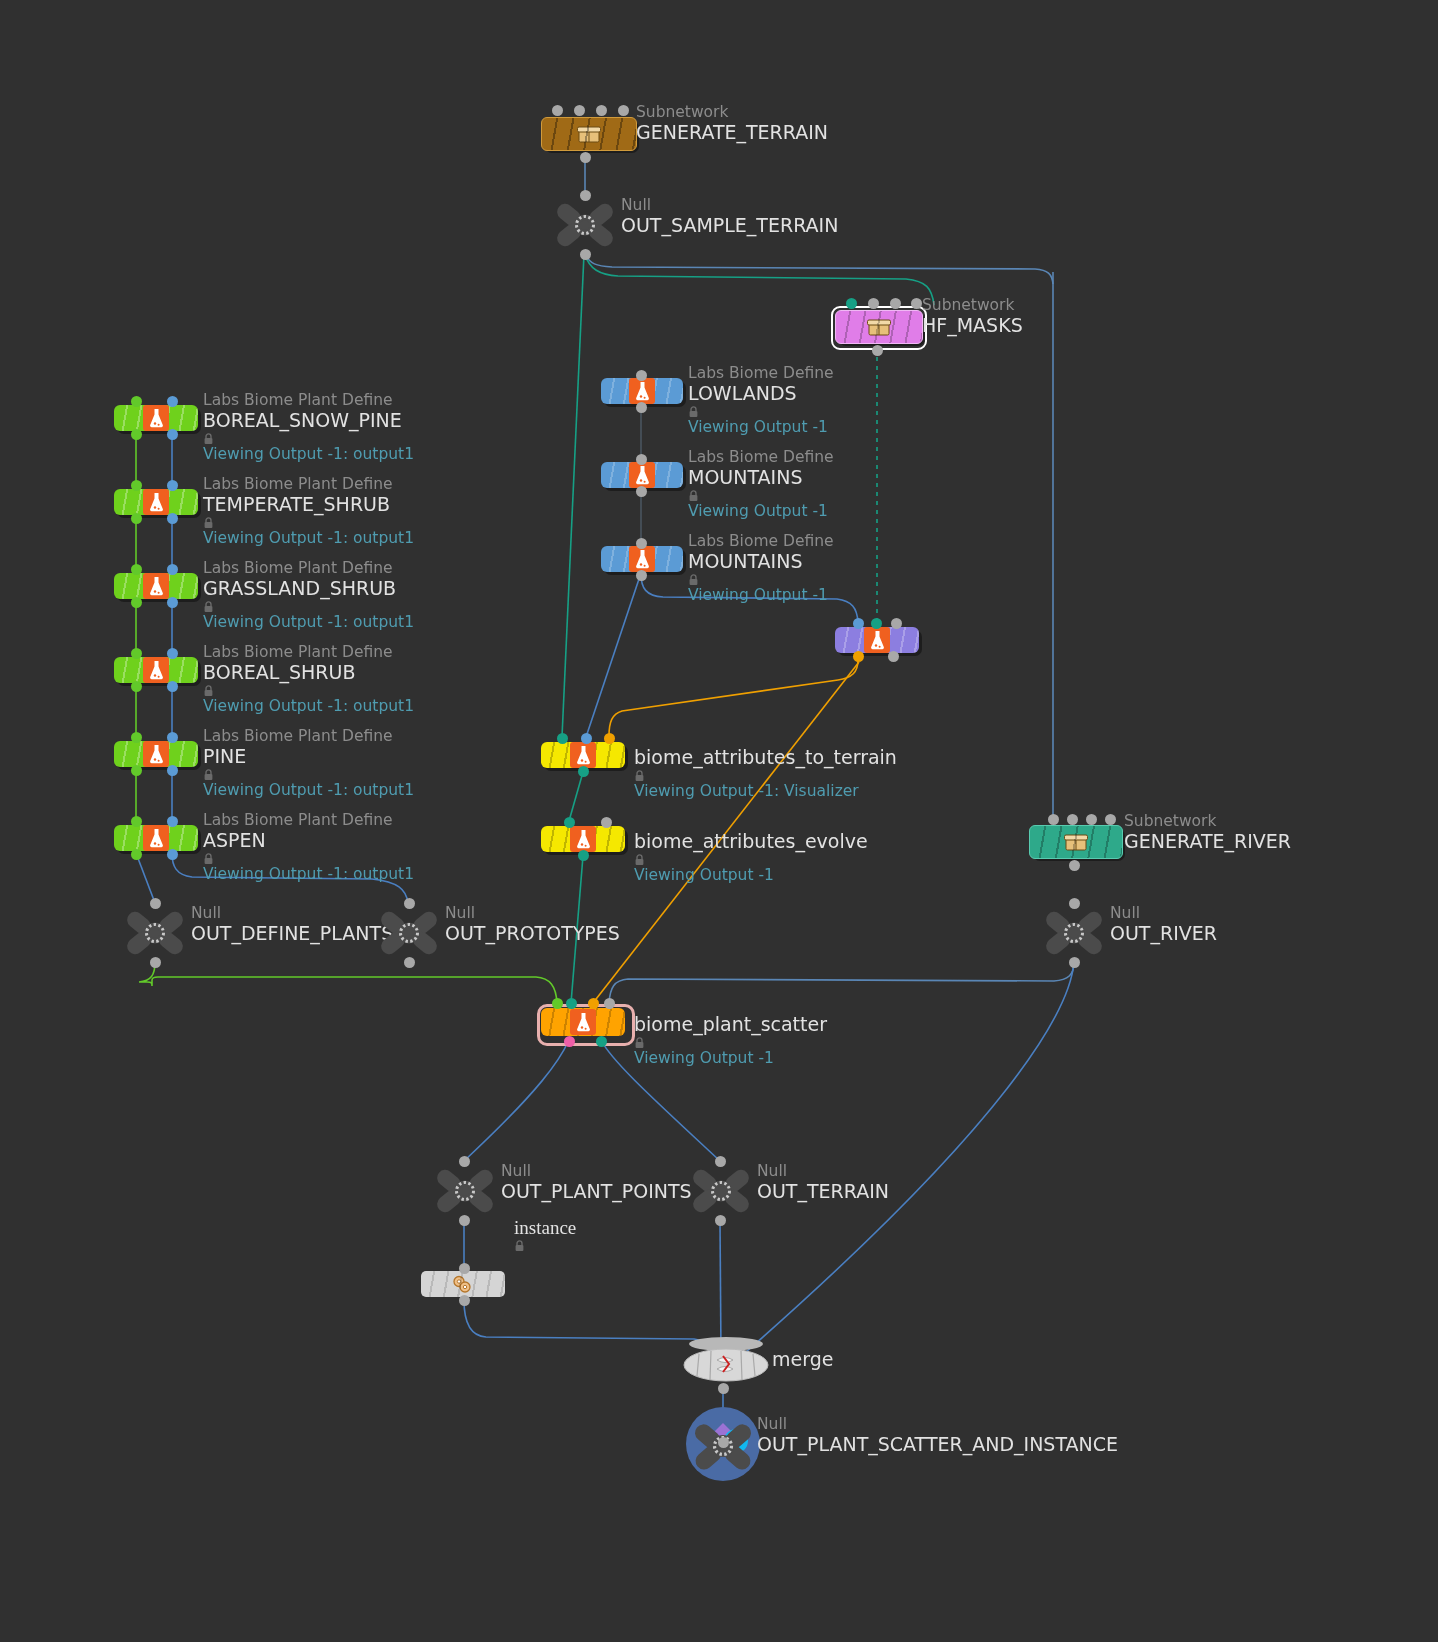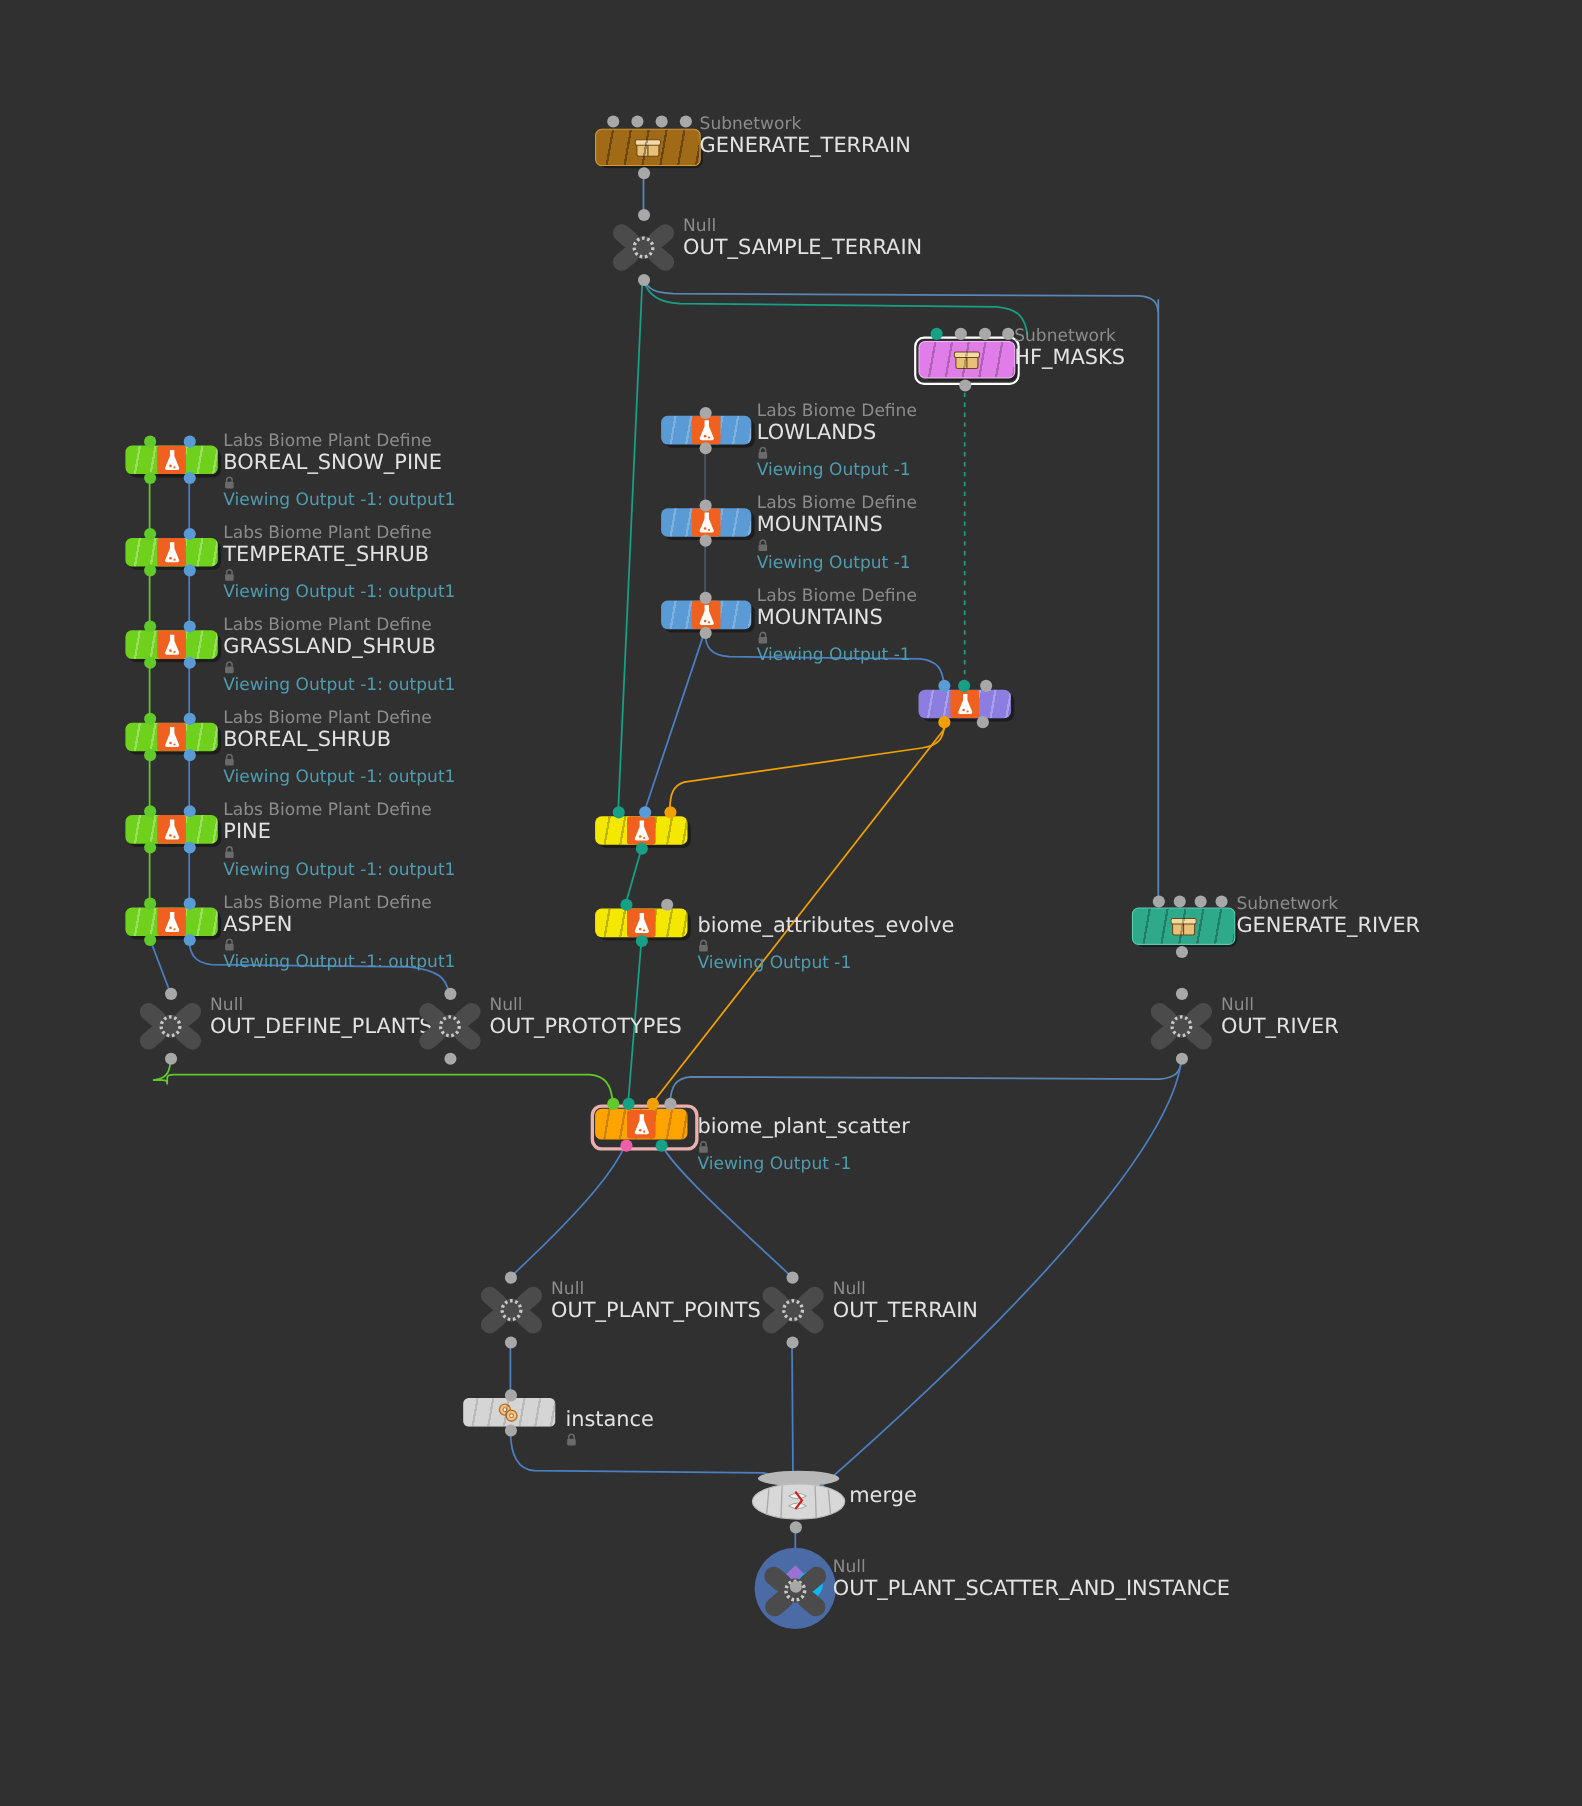--- a/index.html
+++ b/index.html
@@ -441,20 +441,28 @@
             <circle cx="7" cy="15.5" r="1.2" fill="#f0601f"></circle>
             <circle cx="10.6" cy="16.8" r="1" fill="#f0601f"></circle>
           </svg>
       </div>
     </div>
   </div>
   <div class="dot" style="left:557px;top:733px;background:#16a085;"></div>
   <div class="dot" style="left:581px;top:733px;background:#5b9bd5;"></div>
   <div class="dot" style="left:604px;top:733px;background:#f0a000;"></div>
   <div class="dot" style="left:578px;top:766px;background:#16a085;"></div>
+  <div class="nodelabel" style="left:634px;top:746px;">
+    <div class="nname">biome_attributes_to_terrain</div>
+    <svg class="lockico" viewBox="0 0 11 12">
+        <path d="M3 5V3.4a2.5 2.5 0 0 1 5 0V5" fill="none" stroke="#6a6a6a" stroke-width="1.4"></path>
+        <rect x="1.6" y="5" width="7.8" height="6" rx="1" fill="#6a6a6a"></rect>
+      </svg>
+    <div class="nview">Viewing Output -1: Visualizer</div>
+  </div>
 
   <div class="opnode" style="left:541px;top:826px;width:84px;height:26px;">
     <div class="shadowbar" style="left:3px;top:3px;width:84px;height:26px;"></div>
     <div class="opbody" style="background:#f5e800;">
       <div class="stripes" style="background:repeating-linear-gradient(100deg,rgba(0,0,0,0) 0 12px,rgba(0,0,0,.22) 12px 14px);"></div>
       <div class="flask">
         <svg width="17" height="20" viewBox="0 0 17 20">
             <path d="M6.5 1h4v5.5l4.3 10.5a1.6 1.6 0 0 1-1.5 2.2H3.7a1.6 1.6 0 0 1-1.5-2.2L6.5 6.5Z" fill="#fff"></path>
             <circle cx="7" cy="15.5" r="1.2" fill="#f0601f"></circle>
             <circle cx="10.6" cy="16.8" r="1" fill="#f0601f"></circle>
@@ -629,21 +637,21 @@
       <svg width="26" height="20" viewBox="0 0 26 20">
         <circle cx="9" cy="7.5" r="5" fill="#f0c088" stroke="#b5762b" stroke-width="1.3"></circle>
         <circle cx="9" cy="7.5" r="1.7" fill="#fff" stroke="#b5762b" stroke-width="1"></circle>
         <circle cx="15" cy="13" r="5" fill="#f0c088" stroke="#b5762b" stroke-width="1.3"></circle>
         <circle cx="15" cy="13" r="1.7" fill="#fff" stroke="#b5762b" stroke-width="1"></circle>
       </svg>
     </div>
   </div>
   <div class="dot" style="left:459px;top:1263px;"></div>
   <div class="dot" style="left:459px;top:1295px;"></div>
-  <div class="nodelabel" style="left:514px;top:1279px;">
+  <div class="nodelabel" style="left:514px;top:1216px;font-family:Liberation Serif, serif;">
     <div class="nname">instance</div>
     <svg class="lockico" viewBox="0 0 11 12">
         <path d="M3 5V3.4a2.5 2.5 0 0 1 5 0V5" fill="none" stroke="#6a6a6a" stroke-width="1.4"></path>
         <rect x="1.6" y="5" width="7.8" height="6" rx="1" fill="#6a6a6a"></rect>
       </svg>
   </div>
 
   <div class="mergenode" style="left:681px;top:1334px;width:90px;height:52px;">
     <svg width="90" height="52" viewBox="0 0 90 52">
       <ellipse cx="45" cy="10" rx="37" ry="7" fill="#b8b8b8"></ellipse>

